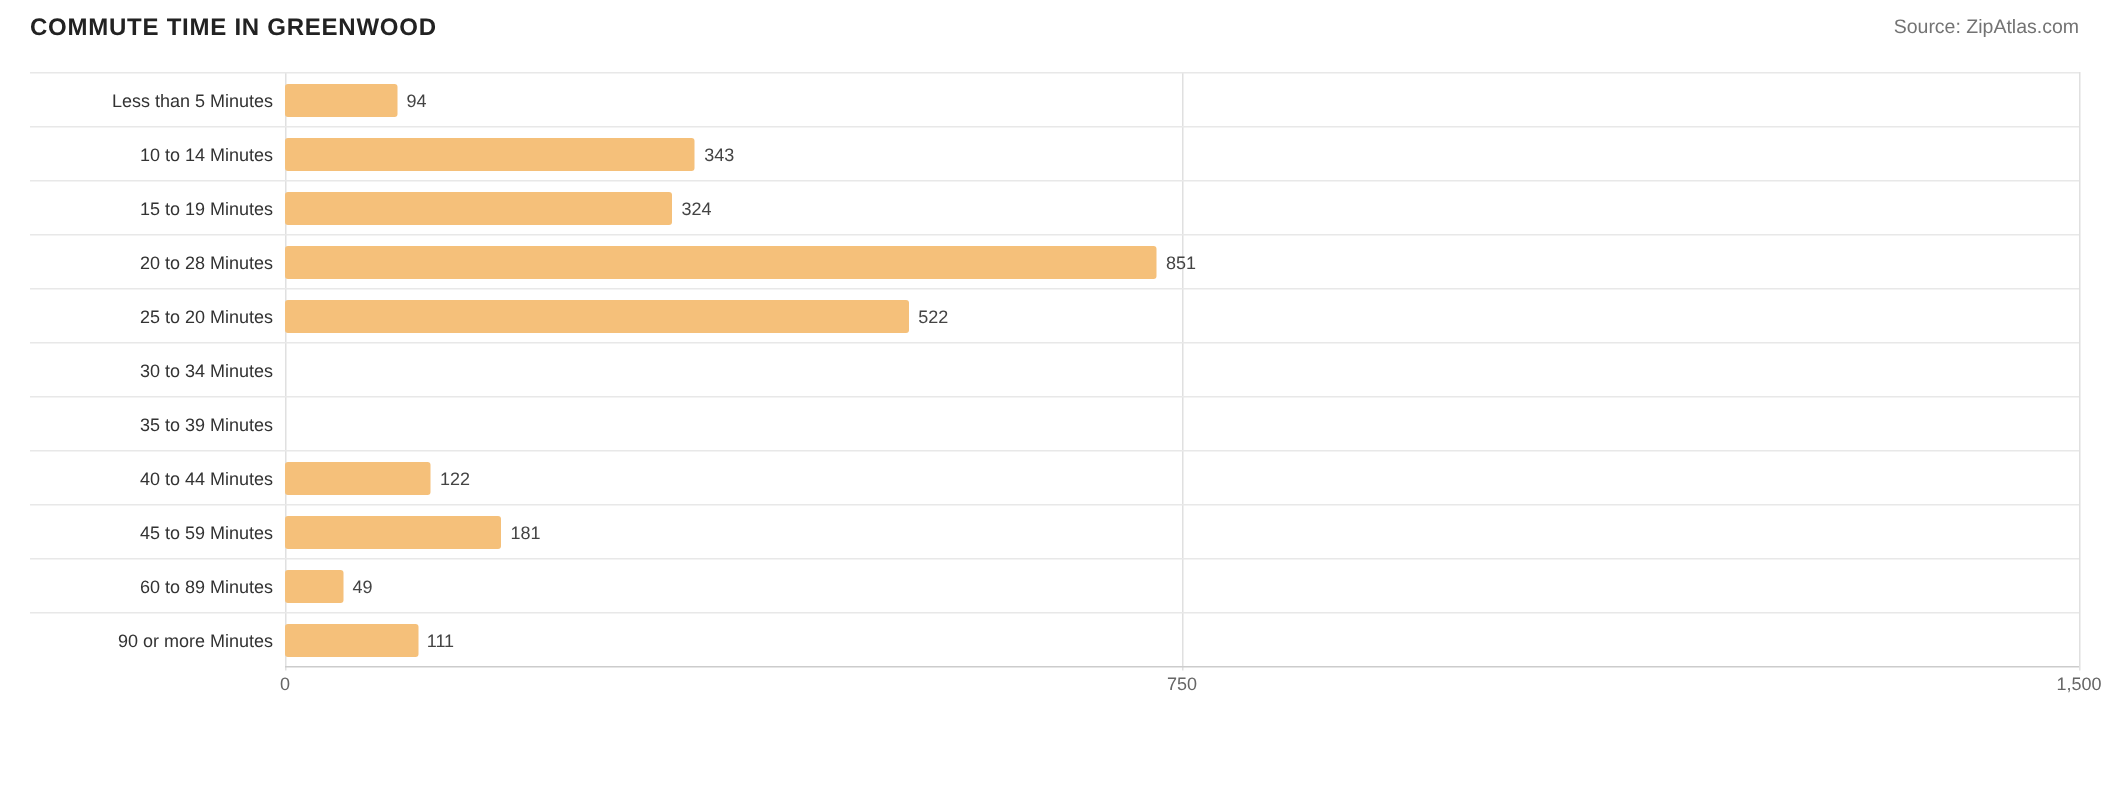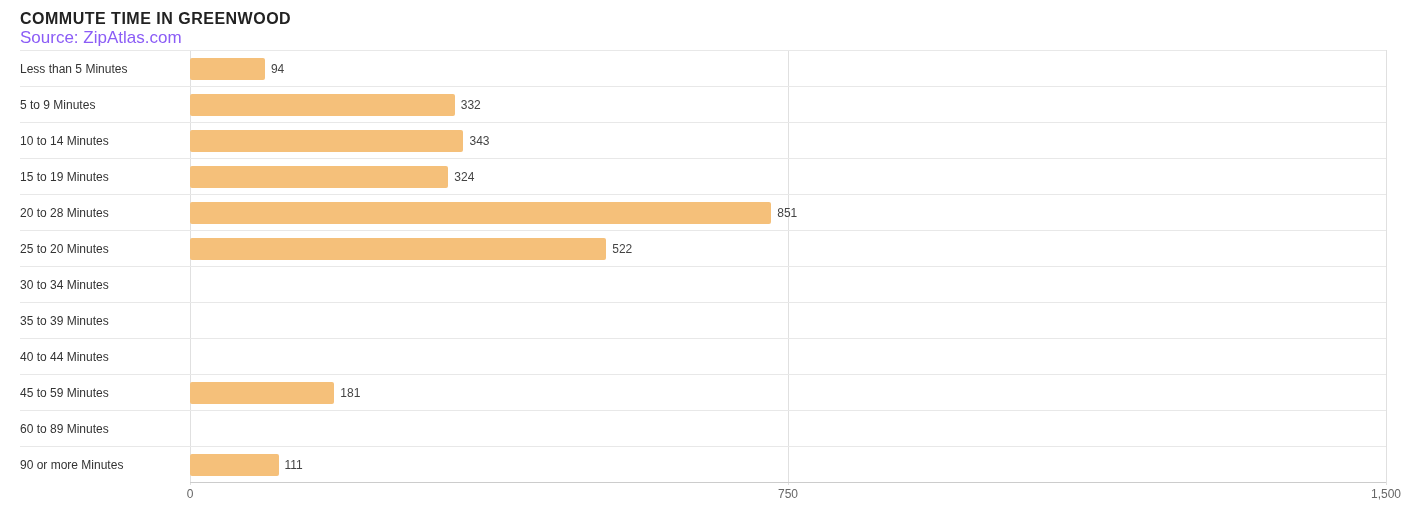--- a/index.html
+++ b/index.html
@@ -7,32 +7,31 @@
       font-family: Arial, sans-serif;
       background: #fff;
       width: 1406px;
       min-height: 523px;
       padding: 10px 20px 20px 20px;
     }
     .chart-header {
       display: flex;
       justify-content: space-between;
       align-items: flex-start;
-      margin-bottom: 2px;
-      flex-direction: column;
+      margin-bottom: 20px;
     }
     .chart-title {
       font-size: 16px;
       font-weight: bold;
       color: #222;
       letter-spacing: 0.5px;
     }
     .chart-source {
-      font-size: 17px;
-      color: #8b5cf6;
+      font-size: 13px;
+      color: #737373;
     }
     .chart-area {
       position: relative;
       width: 100%;
     }
     .bar-row {
       display: flex;
       align-items: center;
       height: 36px;
       border-top: 1px solid #e8e8e8;
@@ -40,21 +39,21 @@
     }
     .bar-row:last-child {
       border-bottom: none;
     }
     .bar-label {
       width: 170px;
       min-width: 170px;
       font-size: 12px;
       color: #333;
       padding-right: 8px;
-      text-align: left;
+      text-align: right;
       white-space: nowrap;
     }
     .bar-container {
       flex: 1;
       height: 24px;
       position: relative;
       display: flex;
       align-items: center;
       text-align: center;
     }
@@ -107,27 +106,20 @@
 
     <div id="bars-container">
         <div class="bar-row">
           <div class="bar-label">Less than 5 Minutes</div>
           <div class="bar-container">
             <div class="bar" style="width: 74.9493px;"></div>
             <span class="bar-value">94</span>
           </div>
         </div>
         <div class="bar-row">
-          <div class="bar-label">5 to 9 Minutes</div>
-          <div class="bar-container">
-            <div class="bar" style="width: 264.715px;"></div>
-            <span class="bar-value">332</span>
-          </div>
-        </div>
-        <div class="bar-row">
           <div class="bar-label">10 to 14 Minutes</div>
           <div class="bar-container">
             <div class="bar" style="width: 273.485px;"></div>
             <span class="bar-value">343</span>
           </div>
         </div>
         <div class="bar-row">
           <div class="bar-label">15 to 19 Minutes</div>
           <div class="bar-container">
             <div class="bar" style="width: 258.336px;"></div>
@@ -149,30 +141,38 @@
           </div>
         </div>
         <div class="bar-row">
           <div class="bar-label">30 to 34 Minutes</div>
         </div>
         <div class="bar-row">
           <div class="bar-label">35 to 39 Minutes</div>
         </div>
         <div class="bar-row">
           <div class="bar-label">40 to 44 Minutes</div>
+          <div class="bar-container">
+            <div class="bar" style="width: 97.2747px;"></div>
+            <span class="bar-value">122</span>
+          </div>
         </div>
         <div class="bar-row">
           <div class="bar-label">45 to 59 Minutes</div>
           <div class="bar-container">
             <div class="bar" style="width: 144.317px;"></div>
             <span class="bar-value">181</span>
           </div>
         </div>
         <div class="bar-row">
           <div class="bar-label">60 to 89 Minutes</div>
+          <div class="bar-container">
+            <div class="bar" style="width: 39.0693px;"></div>
+            <span class="bar-value">49</span>
+          </div>
         </div>
         <div class="bar-row">
           <div class="bar-label">90 or more Minutes</div>
           <div class="bar-container">
             <div class="bar" style="width: 88.504px;"></div>
             <span class="bar-value">111</span>
           </div>
         </div>
       </div>
     <div class="x-axis" id="x-axis" style="margin-left:170px; padding-top:4px;">

